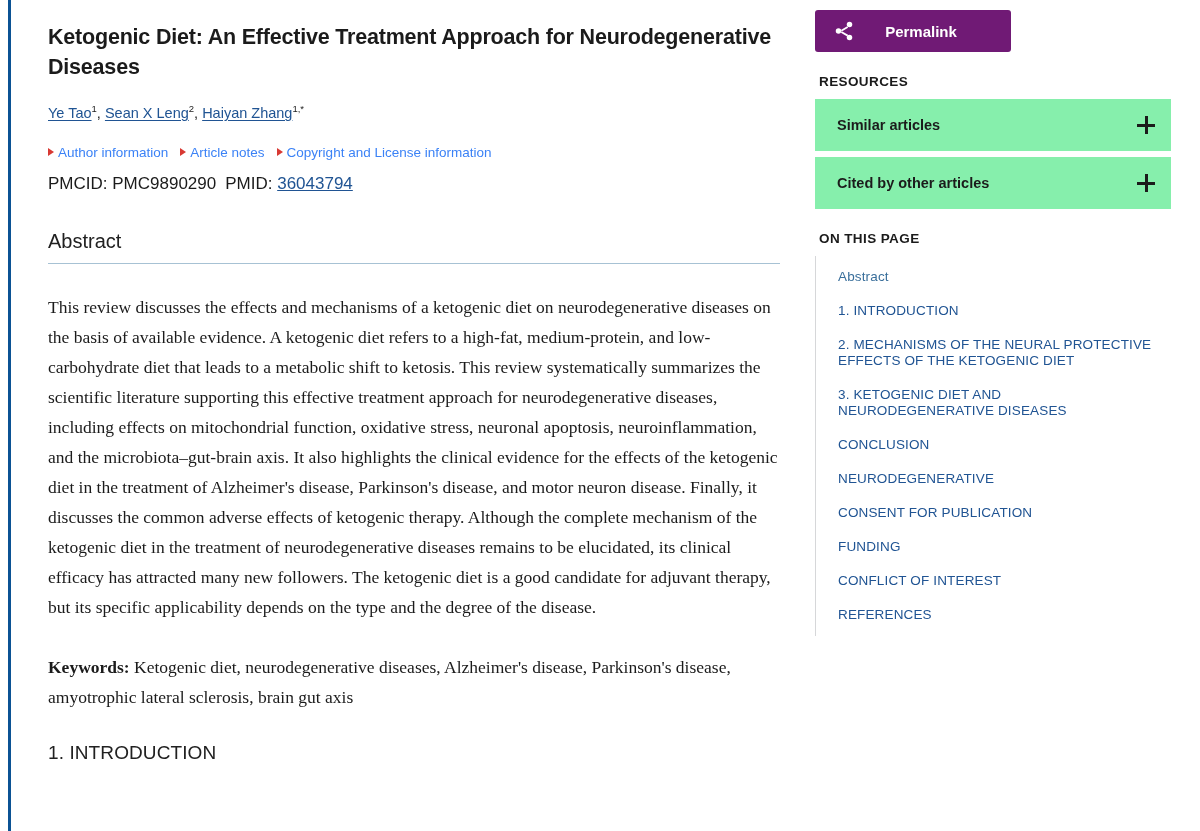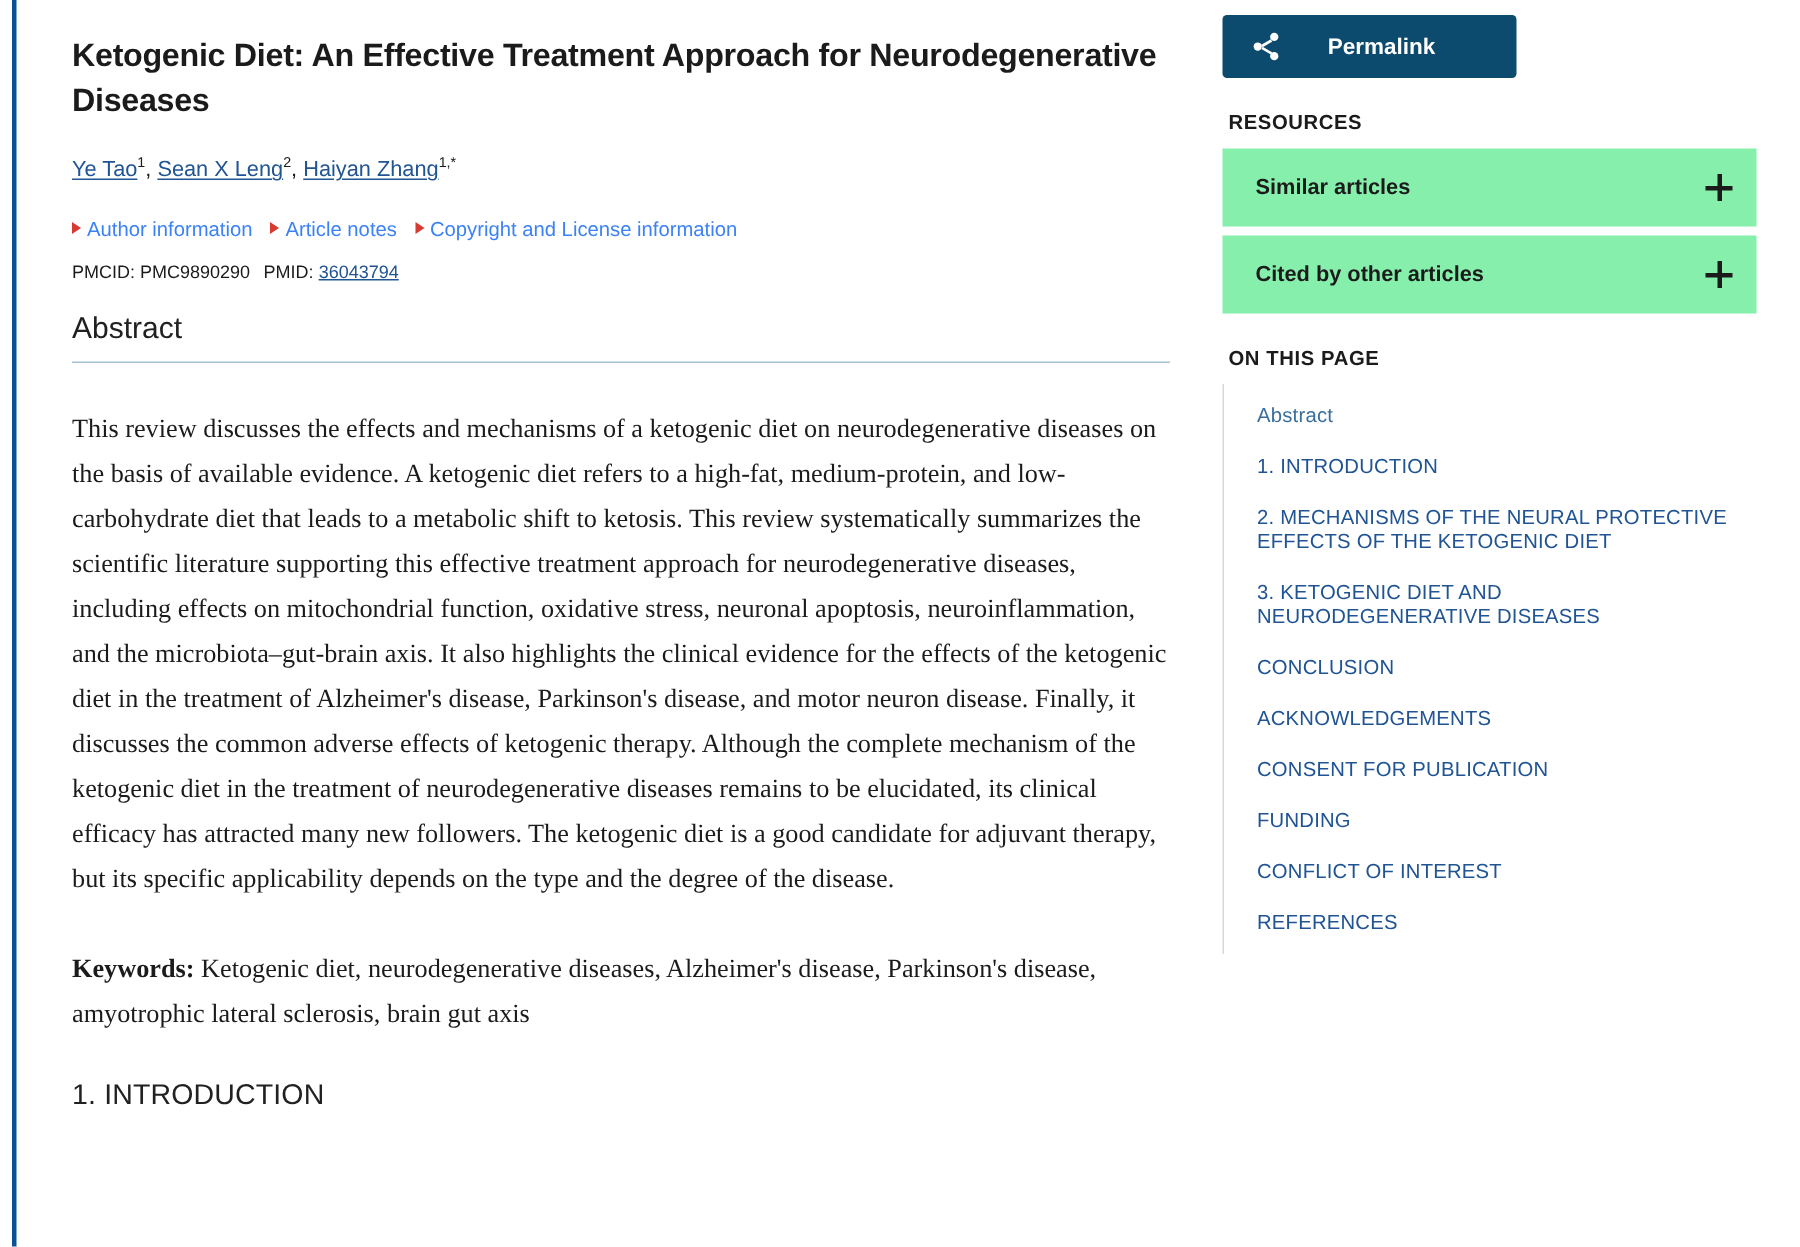--- a/index.html
+++ b/index.html
@@ -87,23 +87,23 @@
     display: inline-block;
     width: 0; height: 0;
     border-top: 4.5px solid transparent;
     border-bottom: 4.5px solid transparent;
     border-left: 6px solid #d83933;
     margin-right: 4px;
     vertical-align: 1px;
   }
 
   #id-line {
-    font-size: 12px;
-    color: #1b1b1b;
-    margin-bottom: 20px;
+    font-size: 17px;
+    color: #1b1b1b;
+    margin-bottom: 36px;
   }
   #id-line a { color: #205493; text-decoration: underline; }
   #pmid-label { margin-left: 9px; }
 
   #abstract-heading {
     font-size: 20px;
     font-weight: normal;
     color: #212121;
     margin: 0 0 0 0;
     padding-bottom: 10px;
@@ -144,21 +144,21 @@
     flex: 0 0 400px;
     width: 400px;
     padding: 10px 30px 0 15px;
   }
 
   #permalink-button {
     display: flex;
     align-items: center;
     width: 196px;
     height: 42px;
-    background: #0c4a6e;
+    background: #701a75;
     border: none;
     border-radius: 3px;
     cursor: pointer;
     padding: 0 18px;
   }
   #permalink-label {
     color: #ffffff;
     font-size: 15px;
     font-weight: bold;
     flex: 1;
@@ -285,21 +285,21 @@
 
 
     <div class="sidebar-section-title">ON THIS PAGE</div>
 
     <nav id="on-this-page-nav">
       <a class="nav-item muted" href="#">Abstract</a>
       <a class="nav-item" href="#">1. INTRODUCTION</a>
       <a class="nav-item" href="#">2. MECHANISMS OF THE NEURAL PROTECTIVE EFFECTS OF THE KETOGENIC DIET</a>
       <a class="nav-item" href="#">3. KETOGENIC DIET AND NEURODEGENERATIVE DISEASES</a>
       <a class="nav-item" href="#">CONCLUSION</a>
-      <a class="nav-item" href="#">ACKNOWLEDGEMENTS</a>
+      <a class="nav-item" href="#">NEURODEGENERATIVE</a>
       <a class="nav-item" href="#">CONSENT FOR PUBLICATION</a>
       <a class="nav-item" href="#">FUNDING</a>
       <a class="nav-item" href="#">CONFLICT OF INTEREST</a>
       <a class="nav-item" href="#">REFERENCES</a>
     </nav>
 
   </div>
 </div>
 
 </body></html>

